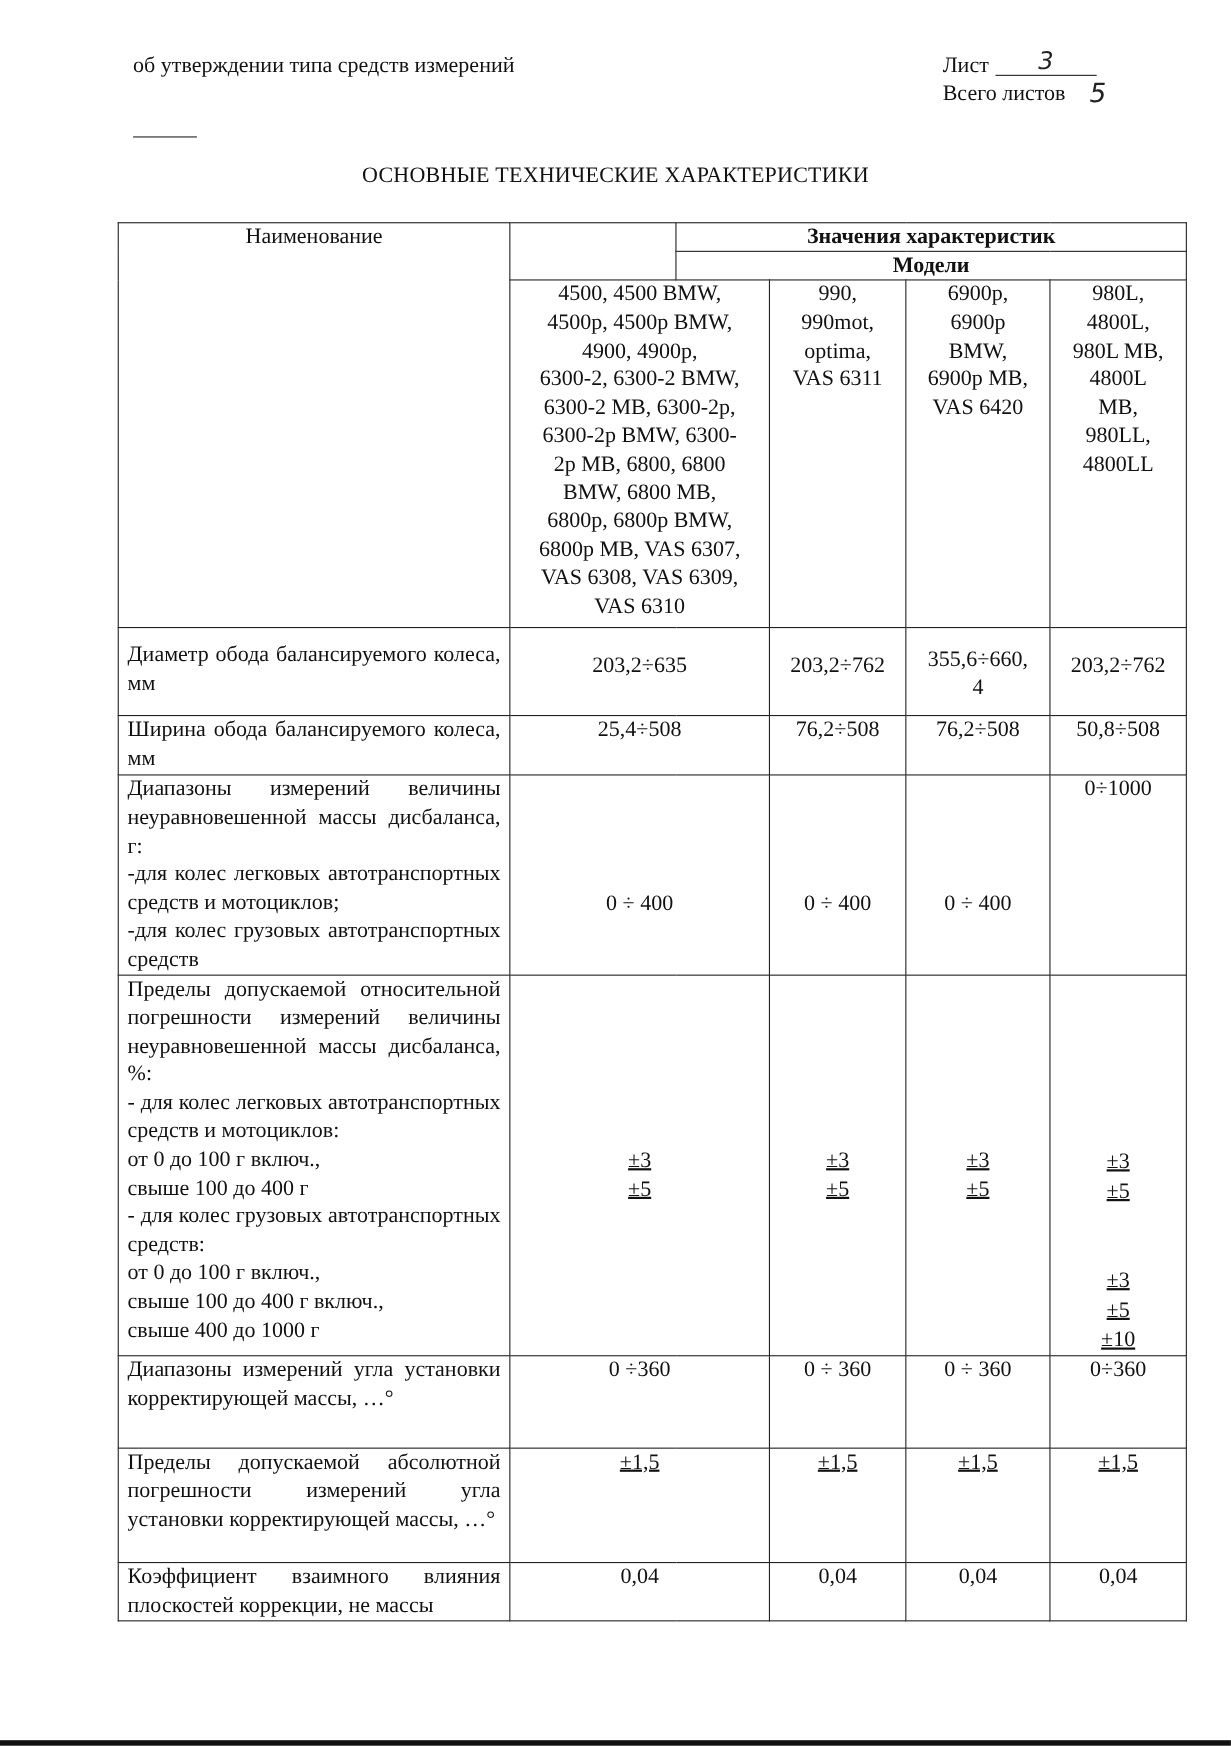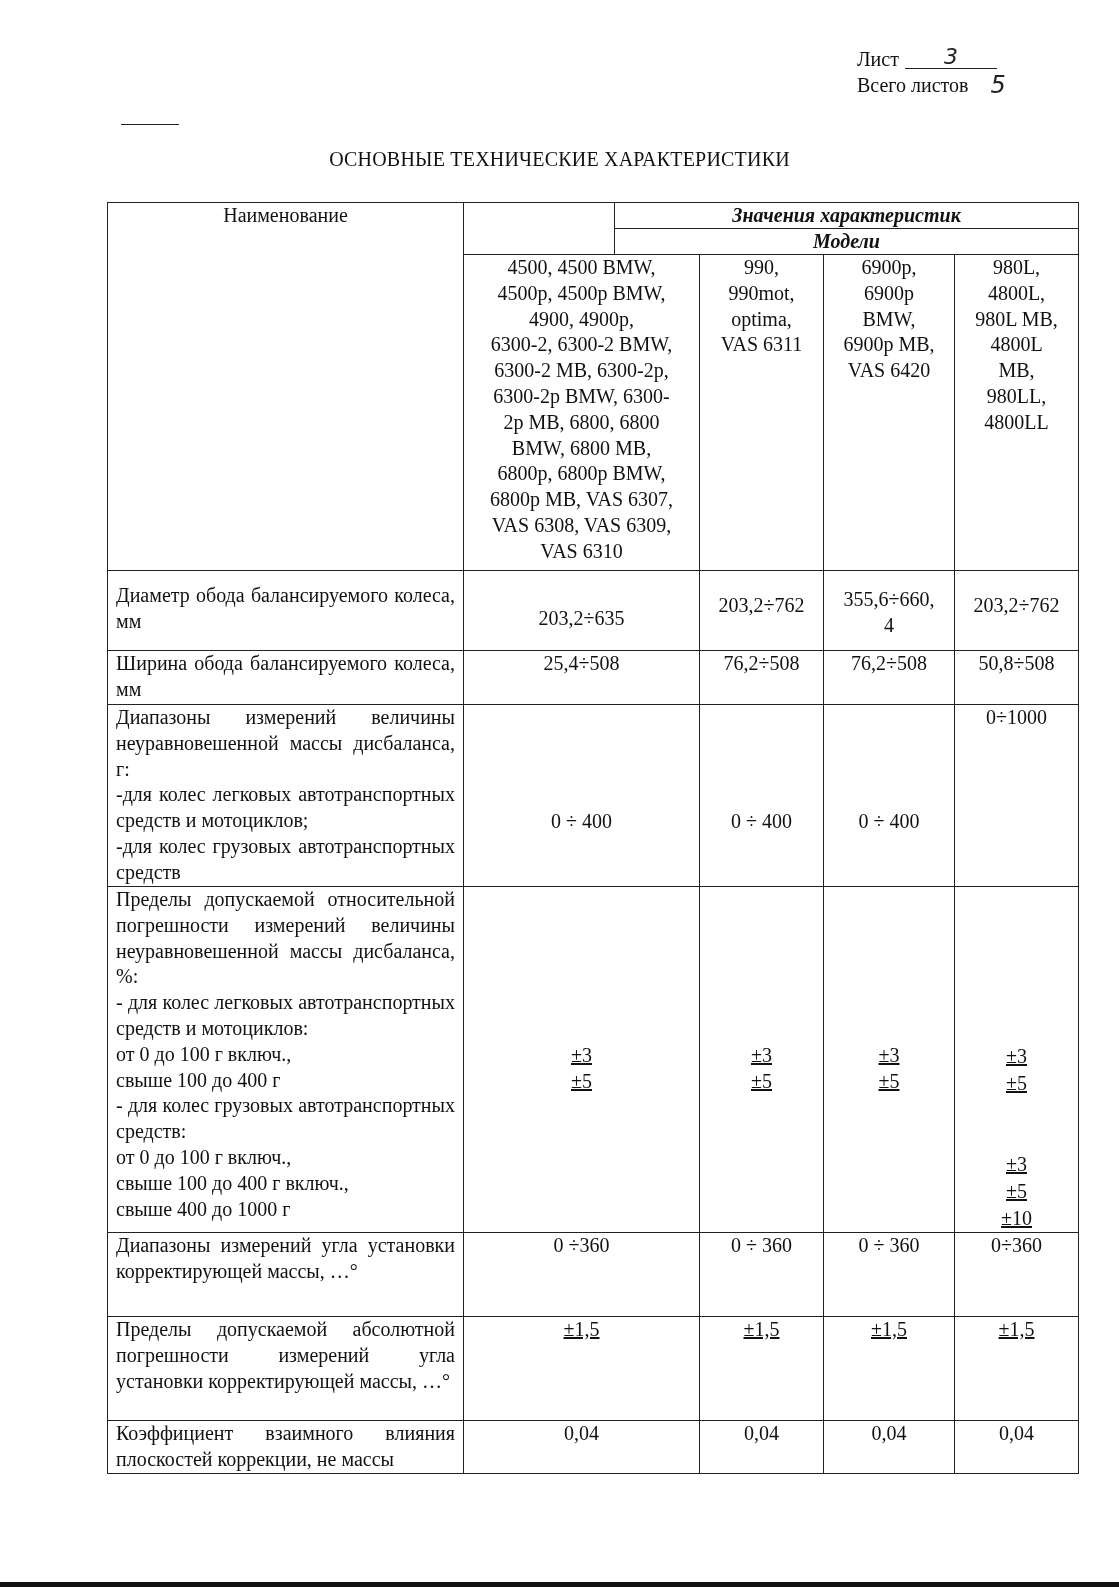--- a/index.html
+++ b/index.html
@@ -15,34 +15,35 @@
     .hand { font-family: "DejaVu Sans", sans-serif; font-style: italic; font-size: 22px; color: #222; }
     .sheet-no { display: inline-block; width: 92px; border-bottom: 1px solid #222; text-align: center; margin-left: 6px; line-height: 22px; }
     .sheet-total { margin-left: 22px; font-size: 24px; }
     .title { position: absolute; left: 0; width: 1119px; top: 148px; text-align: center; font-size: 20px; letter-spacing: 0.2px; }
 
     table.spec {
       position: absolute; left: 107px; top: 202px; width: 971px;
       border-collapse: collapse; table-layout: fixed; font-size: 20px; line-height: 25.8px;
     }
     table.spec td { border: 1.5px solid #222; padding: 0 8px; vertical-align: top; }
-    .bold { font-weight: bold; text-align: center; font-style: italic; }
+    .bold { font-weight: bold; text-align: center; }
     td.name-head { vertical-align: middle; text-align: center; font-weight: normal; }
     td.param { text-align: justify; padding-left: 10px; padding-right: 8px; }
     td.c { text-align: center; vertical-align: bottom; padding-bottom: 2px; }
     td.mid { vertical-align: middle; }
     .models { padding-left: 10px; text-align: center; }
     .stack { display: block; }
     .pm-u { text-decoration: underline; }
     .bottom-rule { position: absolute; left: 0; top: 1582px; width: 1119px; height: 5px; background: #111; }
   </style>
 </head>
 <body>
 
 <div class="hdr-left">
+  <div>об утверждении типа средств измерений</div>
 </div>
 <div class="short-rule"></div>
 
 <div class="hdr-right">
   <div class="line">
       <span>Лист</span>
       <span class="sheet-no hand">3</span>
     </div>
   <div class="line">
       <span>Всего листов</span>
@@ -104,21 +105,21 @@
           <span class="stack">980L MB,</span>
           <span class="stack">4800L</span>
           <span class="stack">MB,</span>
           <span class="stack">980LL,</span>
           <span class="stack">4800LL</span>
         </td>
   </tr>
 
   <tr style="height:80px">
     <td class="param" style="vertical-align:top;padding-top:12px">Диаметр обода балансируемого колеса, мм</td>
-    <td colspan="2" class="c mid" style="vertical-align:top;padding-top:35px">203,2÷635</td>
+    <td colspan="2" class="c mid" style="vertical-align:top;padding-top:22px">203,2÷635</td>
     <td class="c" style="vertical-align:top;padding-top:22px">203,2÷762</td>
     <td class="c" style="vertical-align:top;padding-top:16px;white-space:pre-line">355,6÷660,
 4</td>
     <td class="c" style="vertical-align:top;padding-top:22px">203,2÷762</td>
   </tr>
 
   <tr style="height:54px">
     <td class="param">Ширина обода балансируемого колеса, мм</td>
     <td colspan="2" class="c">25,4÷508</td>
     <td class="c">76,2÷508</td>

